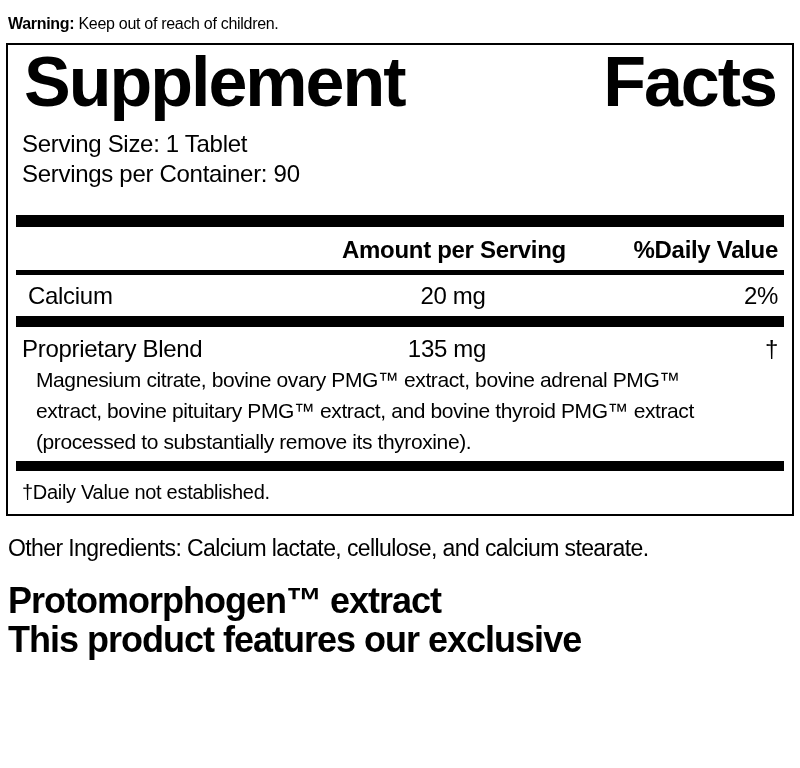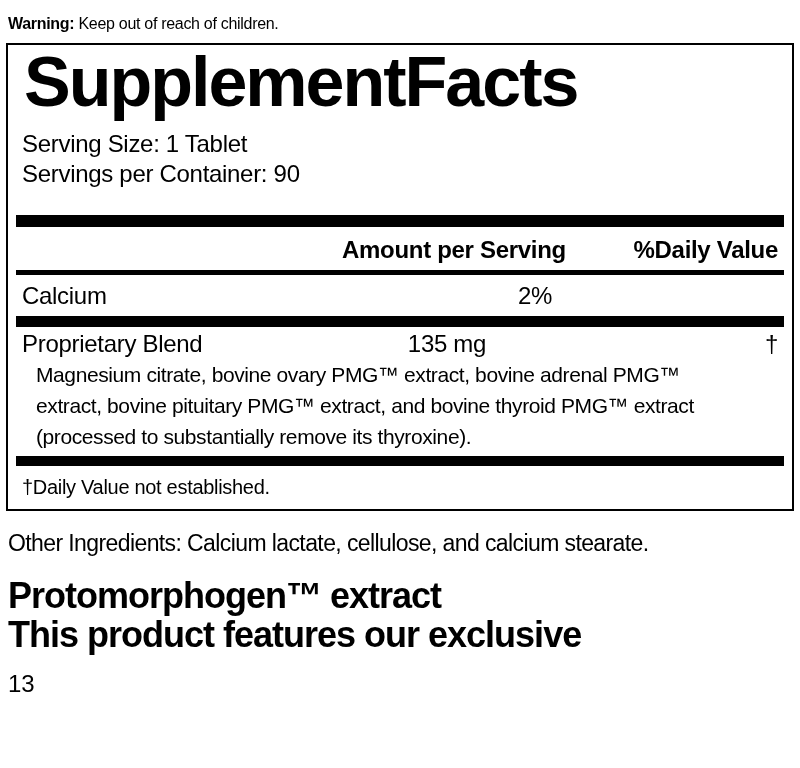--- a/index.html
+++ b/index.html
@@ -26,21 +26,21 @@
   .warning .b { font-weight: bold; }
 
   .facts-box {
     margin: 5px 6px 0 6px;
     border: 2px solid #000000;
     background: #ffffff;
   }
 
   .title-row {
     display: flex;
-    justify-content: flex-start;
+    justify-content: space-between;
     align-items: baseline;
     padding: 0 16px;
     margin-top: 2px;
     font-size: 70px;
     line-height: 70px;
     font-weight: bold;
     letter-spacing: -2px;
   }
 
   .serving {
@@ -57,31 +57,31 @@
   .bar-a { height: 12px; margin-top: 26px; }
   .bar-b { height: 5px; }
   .bar-c { height: 9px; }
   .bar-d { height: 10px; }
   .rule  { height: 2px; background: #000000; margin: 0 8px; }
 
   .grid {
     display: grid;
     grid-template-columns: 320px 210px 1fr;
     align-items: baseline;
-    padding: 8px 14px 7px 14px;
+    padding: 8px 14px 7px 20px;
     font-size: 24px;
     line-height: 26px;
     letter-spacing: -0.3px;
   }
   .grid .amt { text-align: center; white-space: nowrap; }
   .grid .dv  { text-align: right;  white-space: nowrap; }
 
   .header-row { font-weight: bold; padding: 10px 14px 7px 14px; }
 
-  .blend-row { padding: 4px 14px 2px 14px; }
+  .blend-row { padding: 9px 14px 2px 14px; }
 
   .desc {
     padding: 0 10px 4px 28px;
     font-size: 21px;
     line-height: 31px;
     letter-spacing: -0.4px;
     white-space: nowrap;
   }
 
   .footnote {
@@ -138,20 +138,21 @@
     <div class="grid header-row">
       <span></span>
       <span class="amt">Amount per Serving</span>
       <span class="dv">%Daily Value</span>
     </div>
 
     <div class="bar bar-b"></div>
 
     <div class="grid">
       <span>Calcium</span>
+      <span class="amt">20 mg</span>
       <span class="dv">2%</span>
     </div>
 
     <div class="rule"></div>
 
 
     <div class="bar bar-c"></div>
 
     <div class="grid blend-row">
       <span>Proprietary Blend</span>
@@ -171,15 +172,14 @@
 
   </div>
 
   <p class="other">Other Ingredients: Calcium lactate, cellulose, and calcium stearate.</p>
 
   <div class="feature-heading">
     <div>Protomorphogen™ extract</div>
     <div>This product features our exclusive</div>
   </div>
 
-  <p class="page-num">13</p>
 
 </div>
 
 </body></html>

